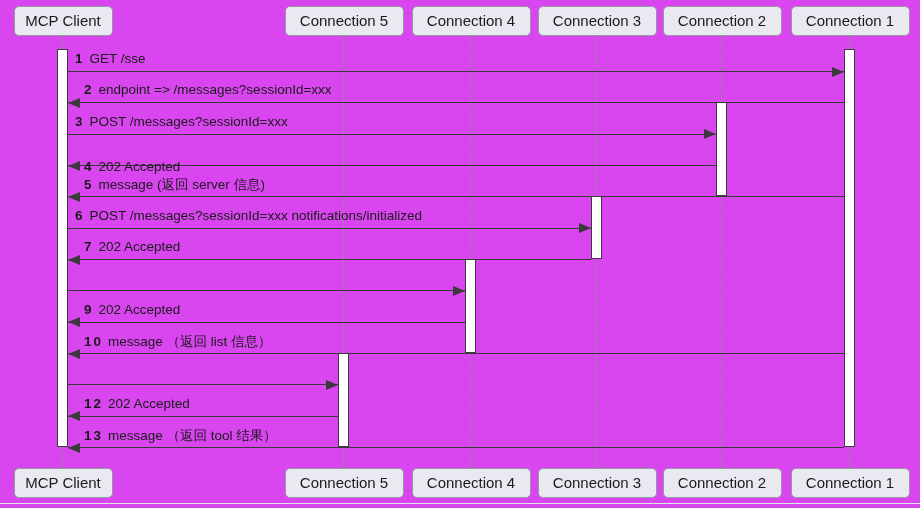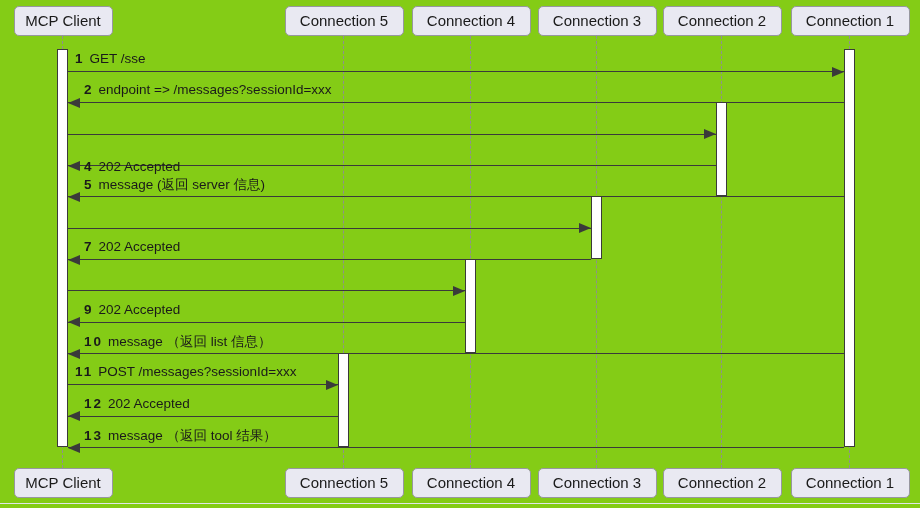--- a/index.html
+++ b/index.html
@@ -1,17 +1,17 @@
 <!DOCTYPE html>
 <html style="--pfill: #e9e9f2; --pborder: #97979f; --ptext: #1a1a1a; --linecol: #3a3a3a; --lifeline: #8f8f8f; --textcol: #1a1a1a; --rule: #e1e5ea;"><head>
 <meta charset="utf-8">
 <style>
   html,body { margin:0; padding:0; background:#ffffff; }
   #stage {
-    position:relative; width:920px; height:508px; background:#84cc16;
+    position:relative; width:920px; height:508px; background:#d946ef;
     font-family:"Liberation Sans", sans-serif; overflow:hidden;
   }
   .pbox {
     position:absolute; height:28px; line-height:28px; text-align:center;
     background:var(--pfill,#e9e9f2); border:1px solid var(--pborder,#97979f);
     border-radius:5px; font-size:15px; color:var(--ptext,#1a1a1a);
     z-index:5; box-sizing:content-box;
   }
   .lifeline {
     position:absolute; width:0; border-left:1px dashed var(--lifeline,#8f8f8f); z-index:1;
@@ -69,41 +69,42 @@
     <div class="bar" style="left: 464.5px; top: 258.98px; height: 93.99px;"></div>
     <div class="bar" style="left: 337.5px; top: 352.97px; height: 93.99px;"></div>
     <div class="mline" style="left: 67.5px; top: 71px; width: 776px;"></div>
     <div class="arrow right" style="left: 831.5px; top: 66.7px;"></div>
     <div class="mlabel" style="left: 75px; top: 51px;"><span class="seq">1</span><span>GET /sse</span></div>
     <div class="mline" style="left: 67.5px; top: 102.33px; width: 776px;"></div>
     <div class="arrow left" style="left: 67.5px; top: 98.03px;"></div>
     <div class="mlabel" style="left: 84px; top: 82.33px;"><span class="seq">2</span><span>endpoint =&gt; /messages?sessionId=xxx</span></div>
     <div class="mline" style="left: 67.5px; top: 133.66px; width: 648px;"></div>
     <div class="arrow right" style="left: 703.5px; top: 129.36px;"></div>
+    <div class="mlabel" style="left: 75px; top: 113.66px;"><span class="seq">3</span><span>POST /messages?sessionId=xxx</span></div>
     <div class="mline" style="left: 67.5px; top: 164.99px; width: 648px;"></div>
     <div class="arrow left" style="left: 67.5px; top: 160.69px;"></div>
     <div class="mlabel" style="left: 84px; top: 144.99px; margin-top: 14px;"><span class="seq">4</span><span>202 Accepted</span></div>
     <div class="mline" style="left: 67.5px; top: 196.32px; width: 776px;"></div>
     <div class="arrow left" style="left: 67.5px; top: 192.02px;"></div>
     <div class="mlabel" style="left: 84px; top: 176.32px;"><span class="seq">5</span><span>message (返回 server 信息)</span></div>
     <div class="mline" style="left: 67.5px; top: 227.65px; width: 523px;"></div>
     <div class="arrow right" style="left: 578.5px; top: 223.35px;"></div>
+    <div class="mlabel" style="left: 75px; top: 207.65px;"><span class="seq">6</span><span>POST /messages?sessionId=xxx notifications/initialized</span></div>
     <div class="mline" style="left: 67.5px; top: 258.98px; width: 523px;"></div>
     <div class="arrow left" style="left: 67.5px; top: 254.68px;"></div>
     <div class="mlabel" style="left: 84px; top: 238.98px;"><span class="seq">7</span><span>202 Accepted</span></div>
     <div class="mline" style="left: 67.5px; top: 290.31px; width: 397px;"></div>
     <div class="arrow right" style="left: 452.5px; top: 286.01px;"></div>
     <div class="mline" style="left: 67.5px; top: 321.64px; width: 397px;"></div>
     <div class="arrow left" style="left: 67.5px; top: 317.34px;"></div>
     <div class="mlabel" style="left: 84px; top: 301.64px;"><span class="seq">9</span><span>202 Accepted</span></div>
     <div class="mline" style="left: 67.5px; top: 352.97px; width: 776px;"></div>
     <div class="arrow left" style="left: 67.5px; top: 348.67px;"></div>
     <div class="mlabel" style="left: 84px; top: 332.97px;"><span class="seq">10</span><span>message （返回 list 信息）</span></div>
     <div class="mline" style="left: 67.5px; top: 384.3px; width: 270px;"></div>
     <div class="arrow right" style="left: 325.5px; top: 380px;"></div>
-    <div class="mlabel" style="left: 75px; top: 364.3px;"><span class="seq">11</span><span>POST /messages?sessionId=xxx</span></div>
     <div class="mline" style="left: 67.5px; top: 415.63px; width: 270px;"></div>
     <div class="arrow left" style="left: 67.5px; top: 411.33px;"></div>
     <div class="mlabel" style="left: 84px; top: 395.63px;"><span class="seq">12</span><span>202 Accepted</span></div>
     <div class="mline" style="left: 67.5px; top: 446.96px; width: 776px;"></div>
     <div class="arrow left" style="left: 67.5px; top: 442.66px;"></div>
     <div class="mlabel" style="left: 84px; top: 426.96px;"><span class="seq">13</span><span>message （返回 tool 结果）</span></div>
   </div>
 
 </body></html>

